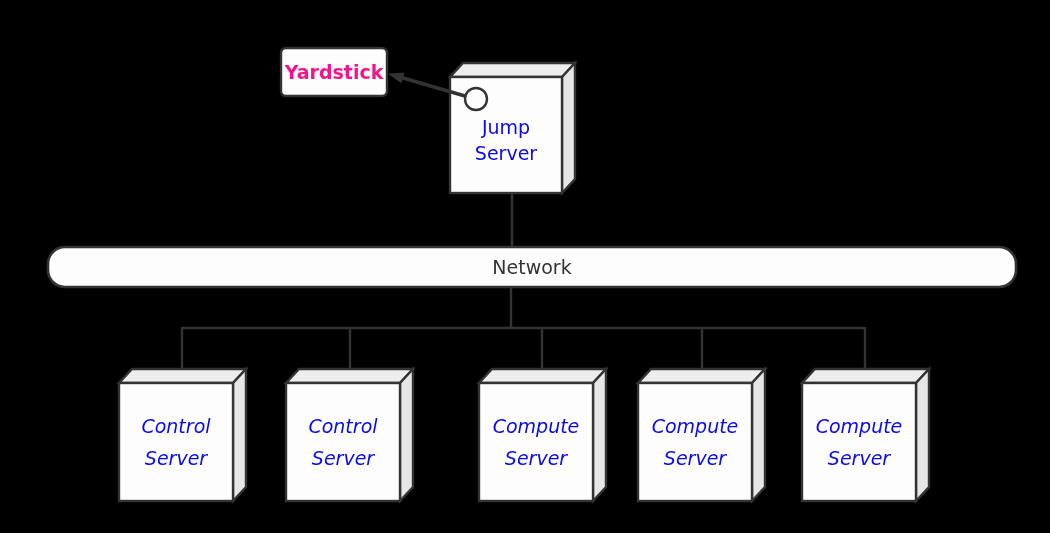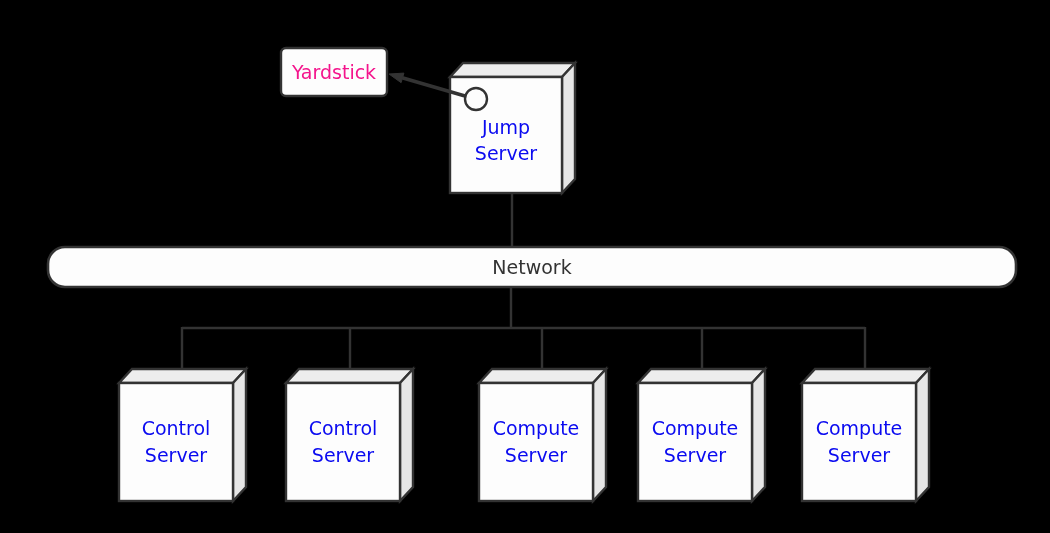--- a/index.html
+++ b/index.html
@@ -43,21 +43,21 @@
     justify-content: center;
     text-align: center;
     white-space: pre-line;
     font-size: 19px;
     line-height: 26px;
     pointer-events: none;
   }
   .label.blue { color: var(--text-blue); }
   .label.pink { color: var(--text-pink); }
   .label.dark { color: var(--text-dark); }
-  .label.server { line-height: 27px; }
+  .label.server { line-height: 32px; font-style: italic; }
 </style>
 </head>
 <body>
 
 <div class="canvas">
 
   <svg width="1050" height="533" viewBox="0 0 1050 533">
 
     <g>
       <line class="edge-line" x1="512" y1="193" x2="512" y2="248"></line>
@@ -113,21 +113,21 @@
       <rect class="face-front" x="638" y="383" width="114" height="118"></rect>
     </g>
 
     <g>
       <polygon class="face-top" points="802,383 815,369 929,369 916,383"></polygon>
       <polygon class="face-side" points="916,383 929,369 929,487 916,501"></polygon>
       <rect class="face-front" x="802" y="383" width="114" height="118"></rect>
     </g>
   </svg>
 
-  <div class="label pink" style="left:281px; top:48px; width:106px; height:48px;">Yardstick</div>
+  <div class="label pink" style="left:281px; top:48px; width:106px; height:48px;font-weight:bold;">Yardstick</div>
 
   <div class="label blue" style="left:450px; top:77px; width:112px; height:116px; padding-top:10px;border-radius:19px;">Jump
 Server</div>
 
   <div class="label dark" style="left:48px; top:247px; width:968px; height:40px;">Network</div>
 
   <div class="label blue server" style="left:119px; top:383px; width:114px; height:118px;">Control
 Server</div>
 
   <div class="label blue server" style="left:286px; top:383px; width:114px; height:118px;">Control

